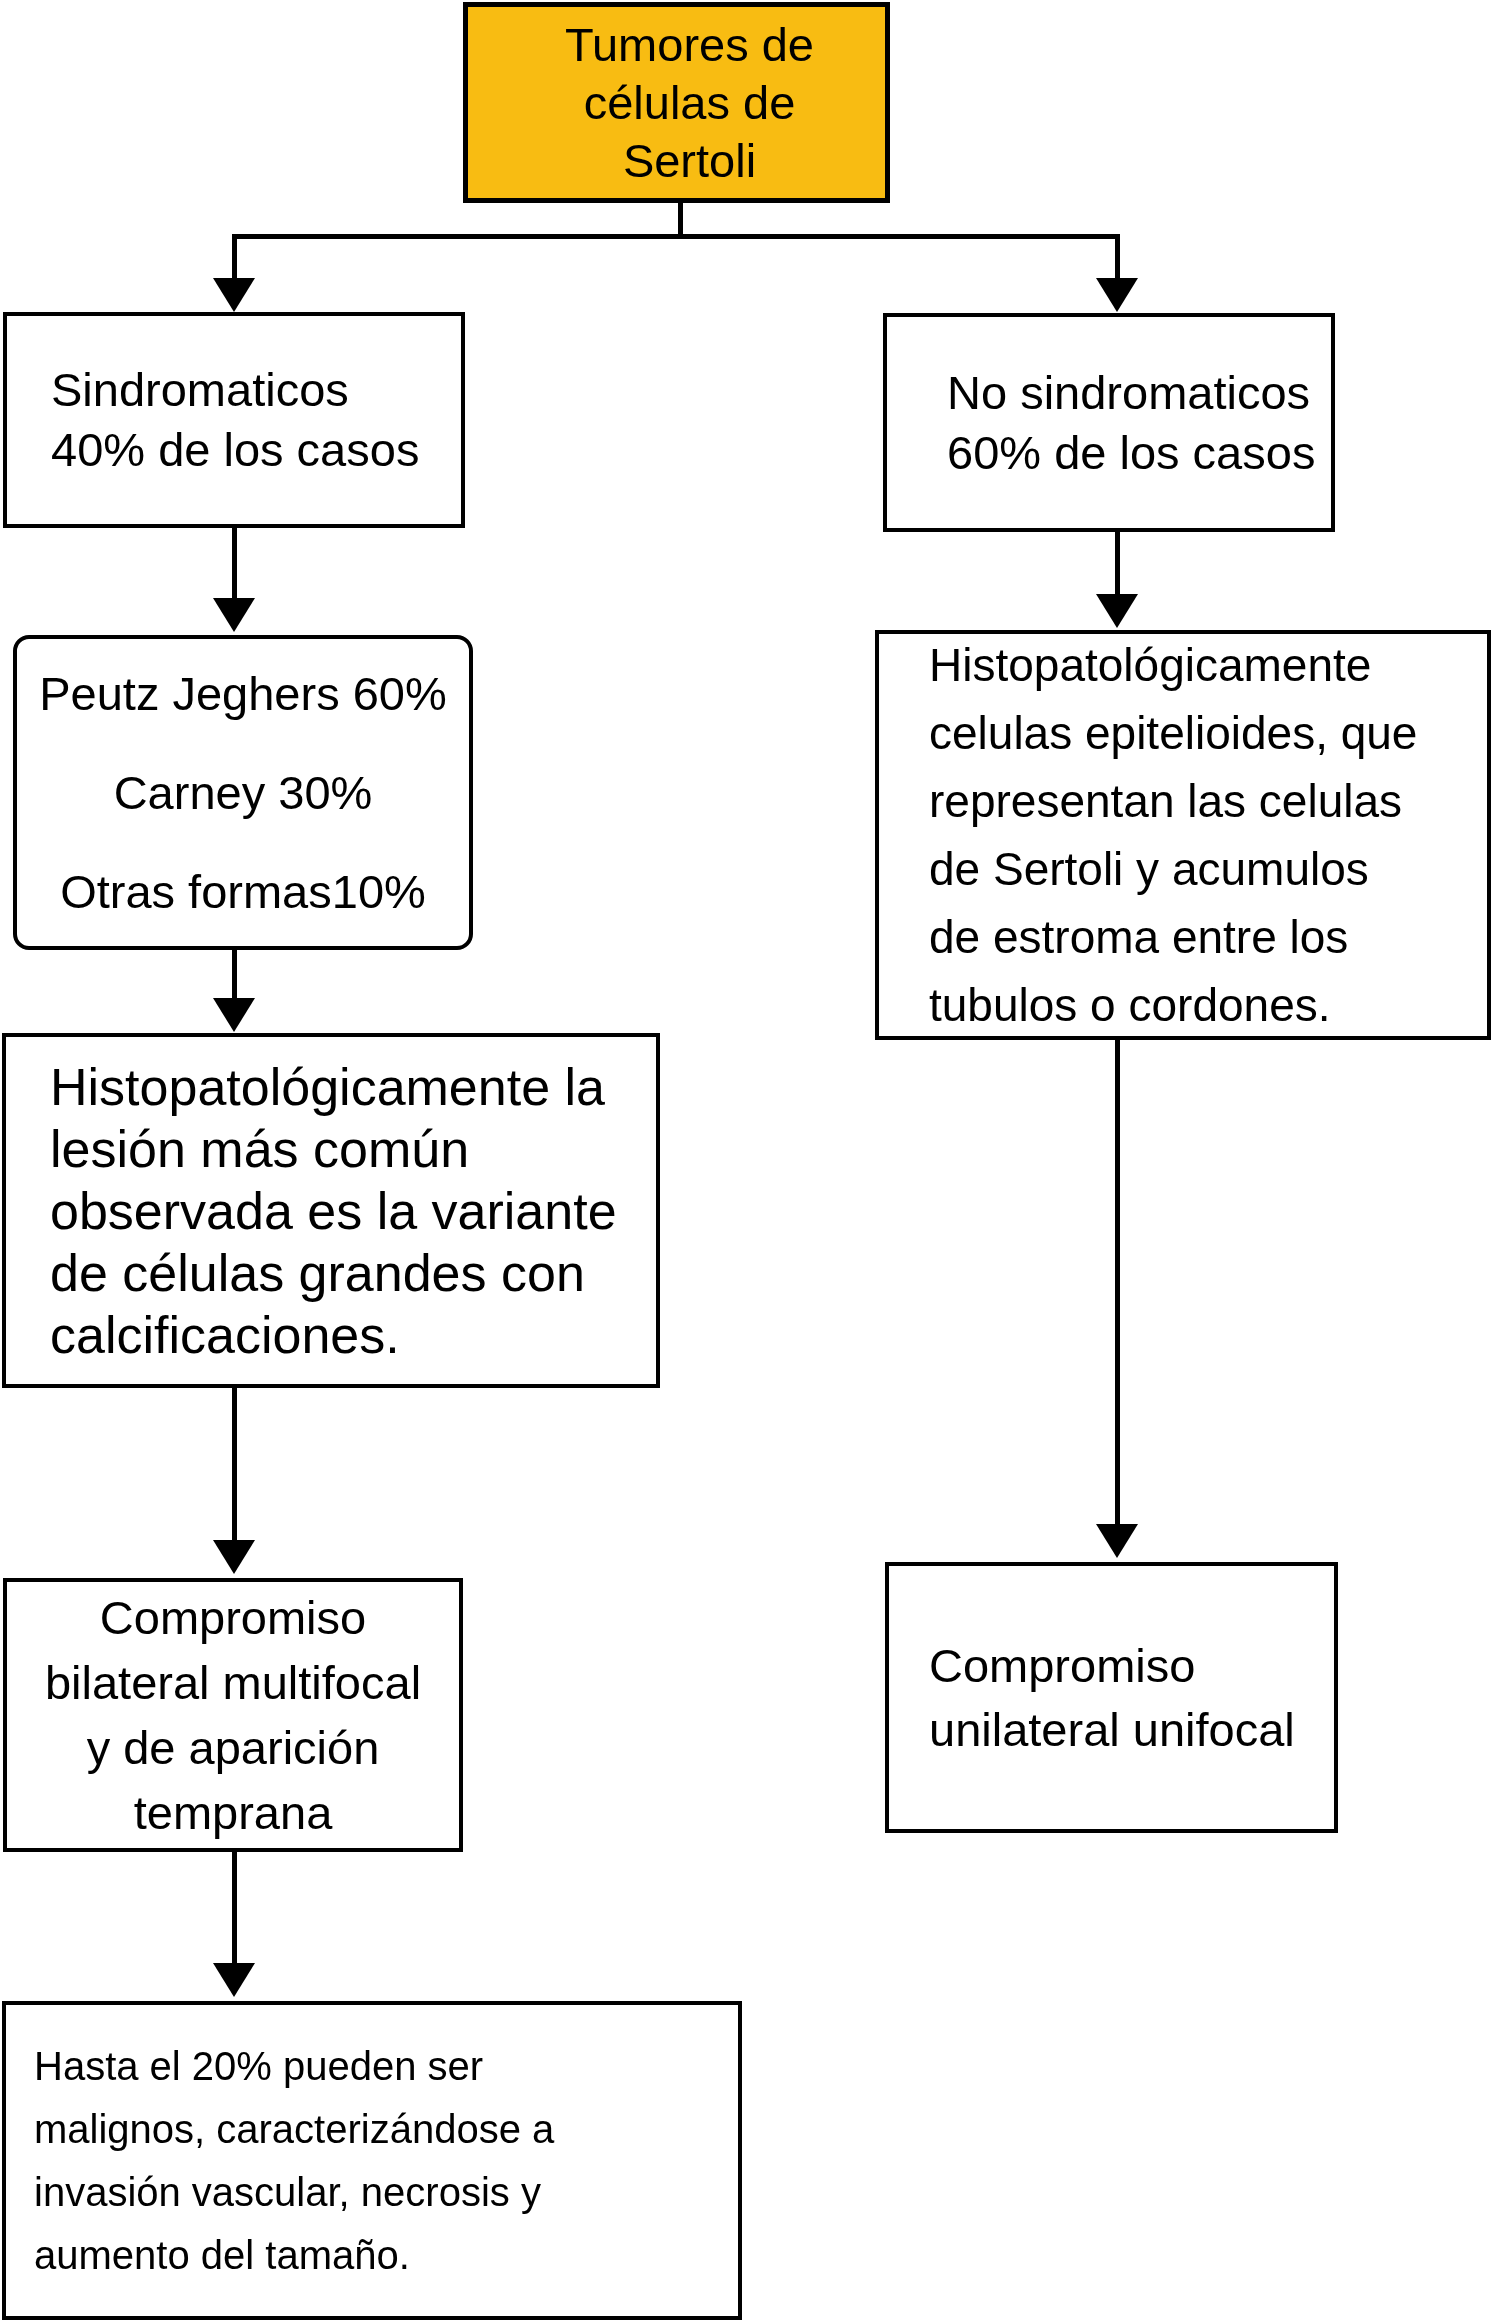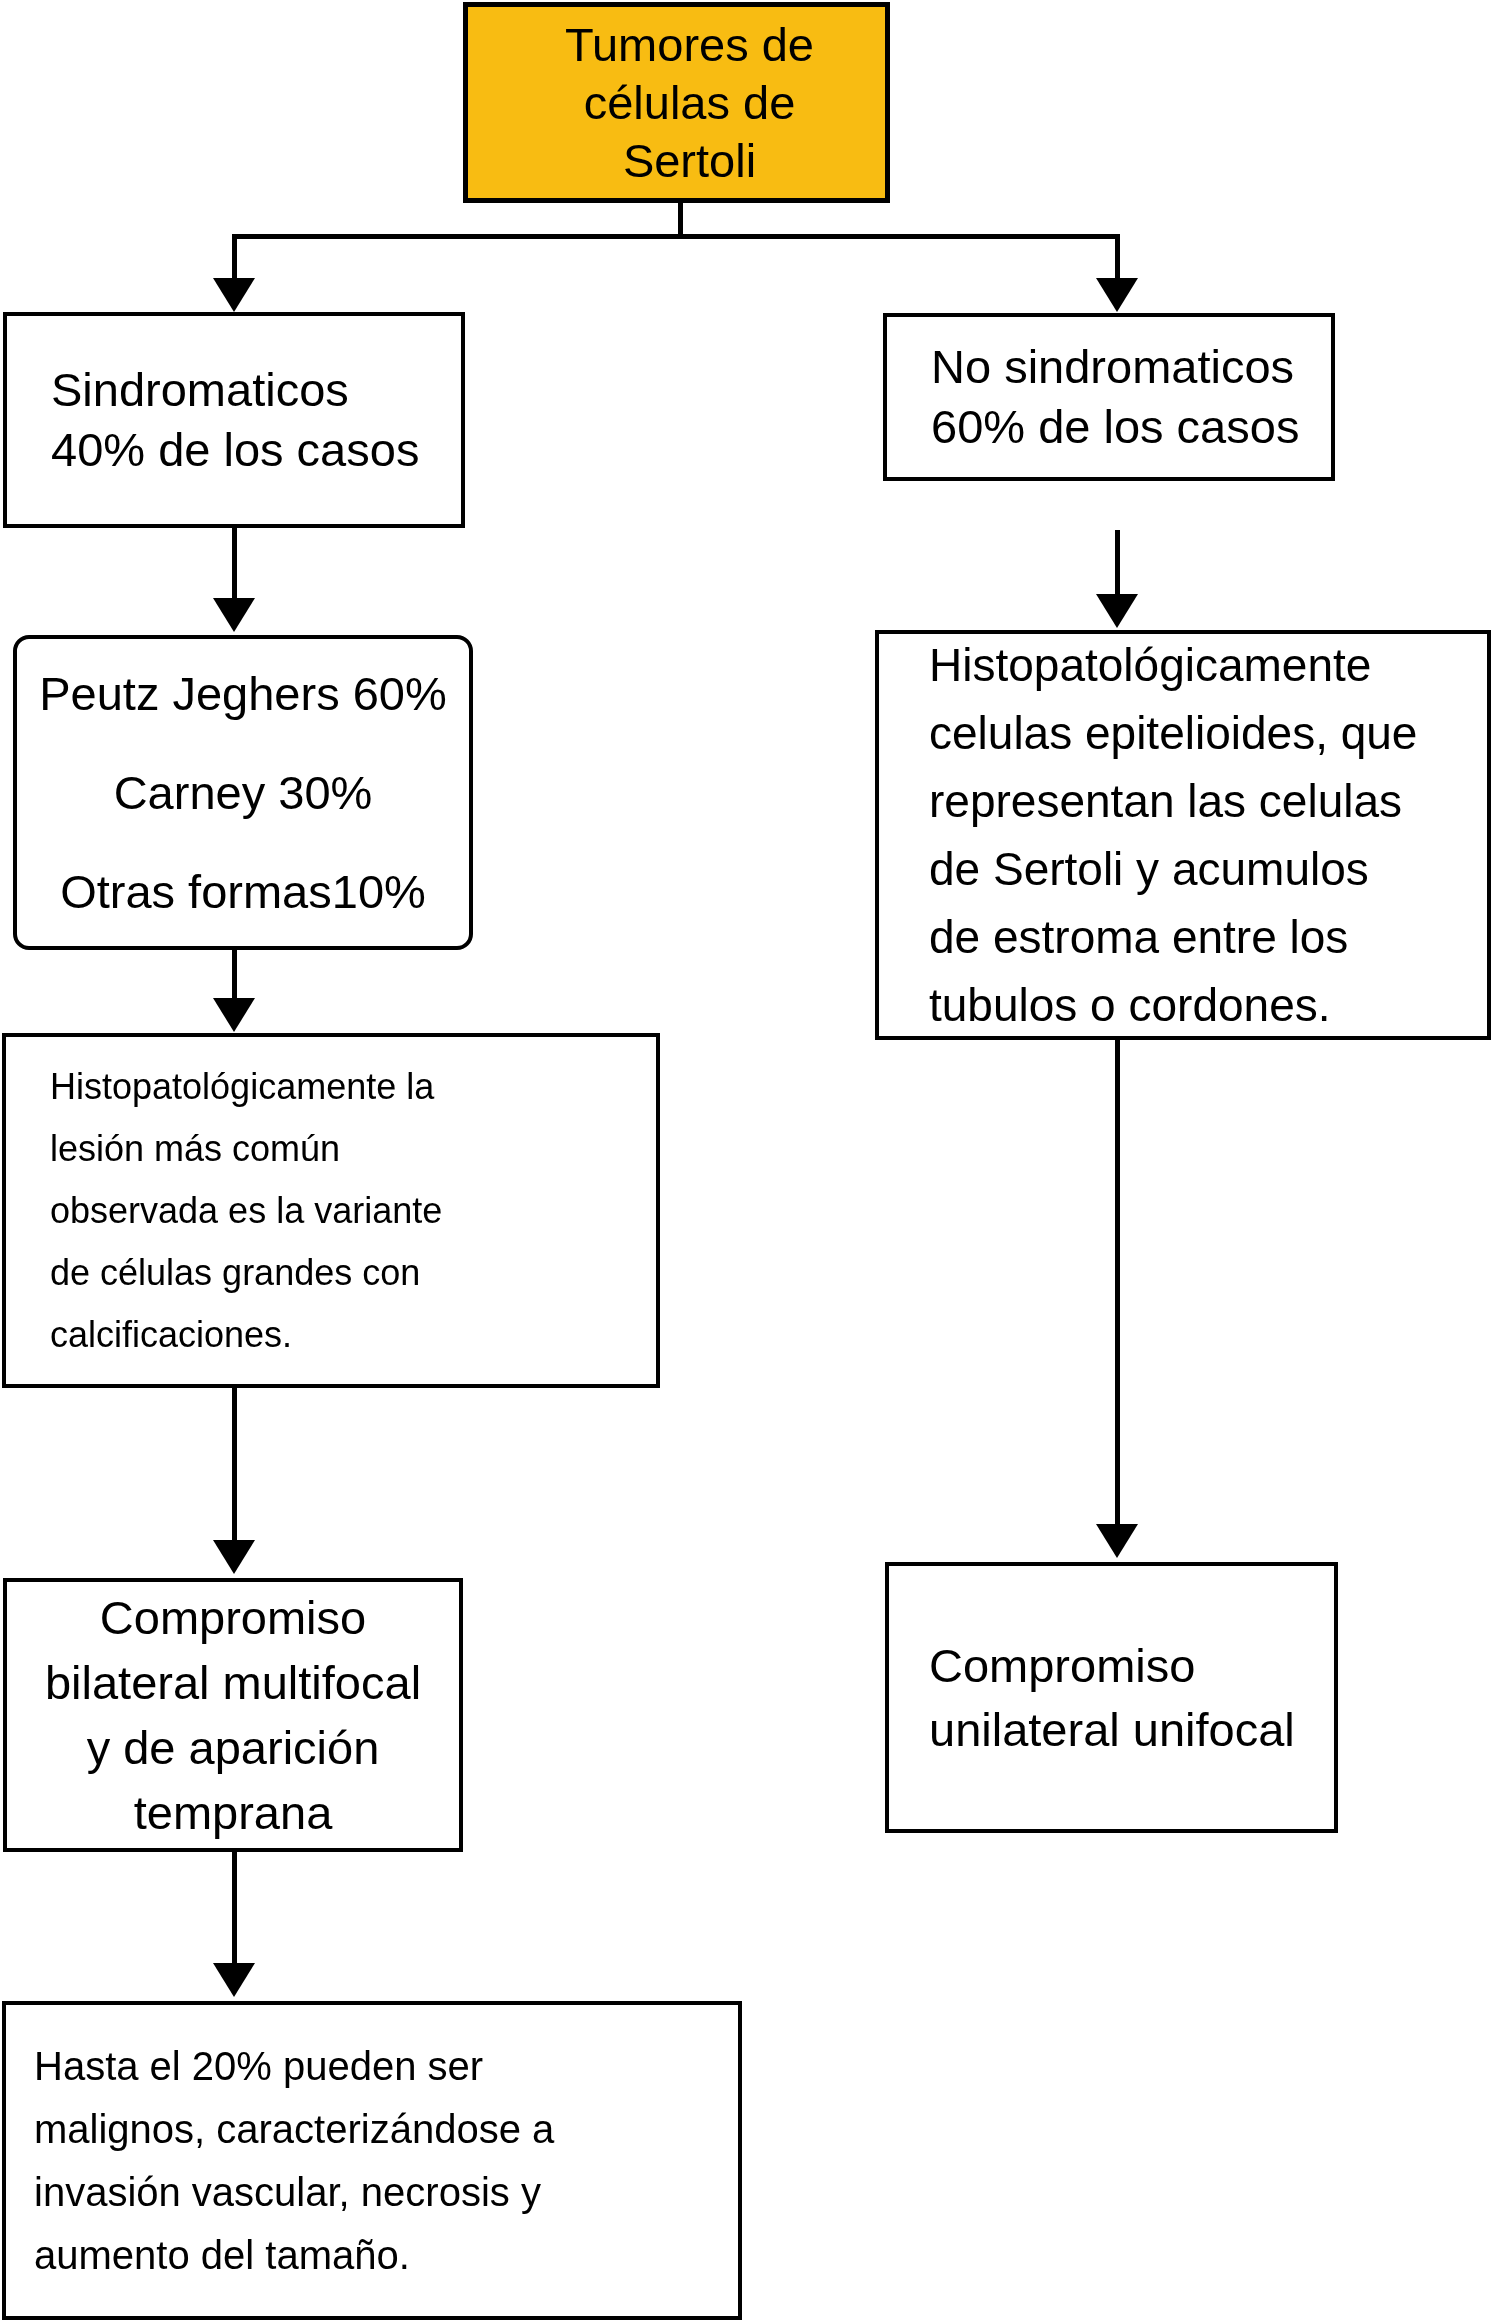--- a/index.html
+++ b/index.html
@@ -29,35 +29,35 @@
   .root{
     left:463px;top:2px;width:427px;height:201px;
     border-width:5px;
     line-height:58px;
   }
   .syndromic{
     left:3px;top:312px;width:462px;height:216px;
     padding-left:44px;line-height:60px;
   }
   .non-syndromic{
-    left:883px;top:313px;width:452px;height:168px;
-    padding-left:44px;line-height:60px;
+    left:883px;top:313px;width:452px;height:219px;
+    padding-left:60px;line-height:60px;
   }
   .syndrome-types{
     left:13px;top:635px;width:460px;height:315px;
     line-height:99px;
     border-radius:16px;
   }
   .histology-non-syndromic{
     left:875px;top:630px;width:616px;height:410px;
     padding-left:50px;line-height:68px;font-size:46px;
   }
   .histology-syndromic{
     left:2px;top:1033px;width:658px;height:355px;
-    padding-left:44px;line-height:62px;font-size:36px;
+    padding-left:44px;line-height:62px;font-size:52px;
   }
   .bilateral{
     left:3px;top:1578px;width:460px;height:274px;
     line-height:65px;
   }
   .unilateral{
     left:885px;top:1562px;width:453px;height:271px;
     padding-left:40px;line-height:64px;
   }
   .malignancy{

